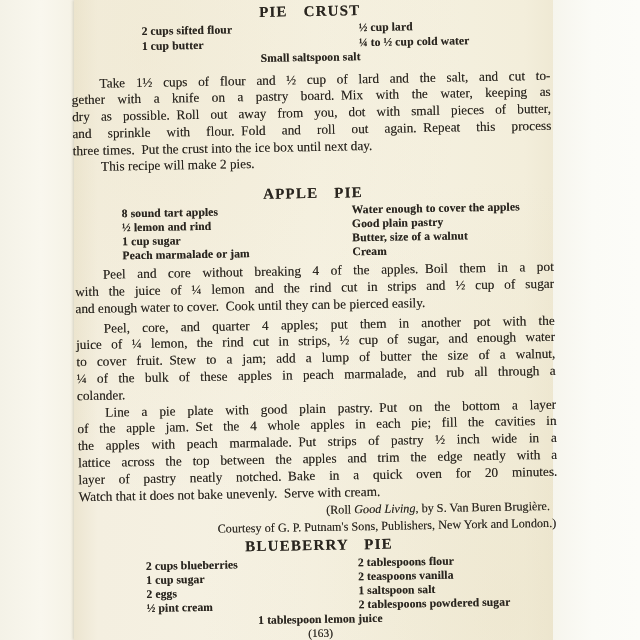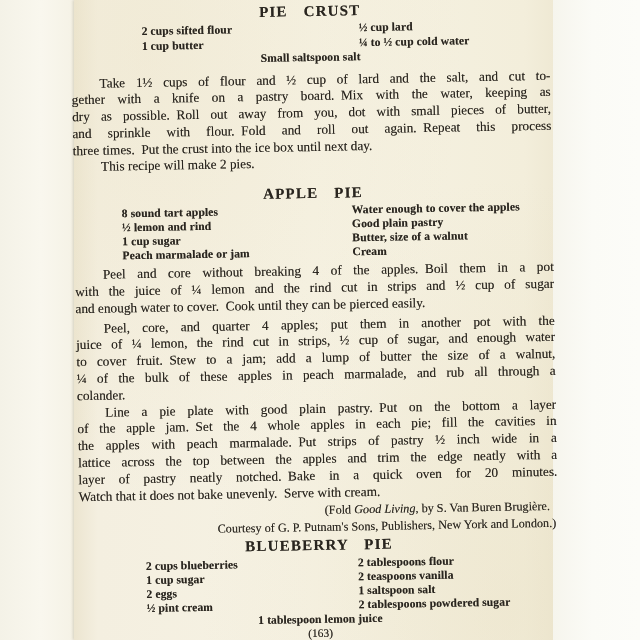--- a/index.html
+++ b/index.html
@@ -117,21 +117,21 @@
           </div>
           <div class="para p2">
             <div class="bline just ind">Line a pie plate with good plain pastry. Put on the bottom a layer</div>
             <div class="bline just">of the apple jam. Set the 4 whole apples in each pie; fill the cavities in</div>
             <div class="bline just">the apples with peach marmalade. Put strips of pastry ½ inch wide in a</div>
             <div class="bline just">lattice across the top between the apples and trim the edge neatly with a</div>
             <div class="bline just">layer of pastry neatly notched. Bake in a quick oven for 20 minutes.</div>
             <div class="bline">Watch that it does not bake unevenly. Serve with cream.</div>
           </div>
           <div class="attribution">
-            <div class="attr-line attr1"><span>(Fold </span><span class="it">Good Living</span><span>, by S. Van Buren Brugière.</span></div>
+            <div class="attr-line attr1"><span>(Roll </span><span class="it">Good Living</span><span>, by S. Van Buren Brugière.</span></div>
             <div class="attr-line attr2">Courtesy of G. P. Putnam's Sons, Publishers, New York and London.)</div>
           </div>
         </section>
         <section class="recipe blueberry-pie">
           <h2 class="title">BLUEBERRY PIE</h2>
           <div class="ing-row"><div class="col col-l"><div class="ing">2 cups blueberries</div><div class="ing">1 cup sugar</div><div class="ing">2 eggs</div><div class="ing">½ pint cream</div></div><div class="col col-r">
               <div class="ing">2 tablespoons flour</div>
               <div class="ing">2 teaspoons vanilla</div>
               <div class="ing">1 saltspoon salt</div>
               <div class="ing">2 tablespoons powdered sugar</div>

